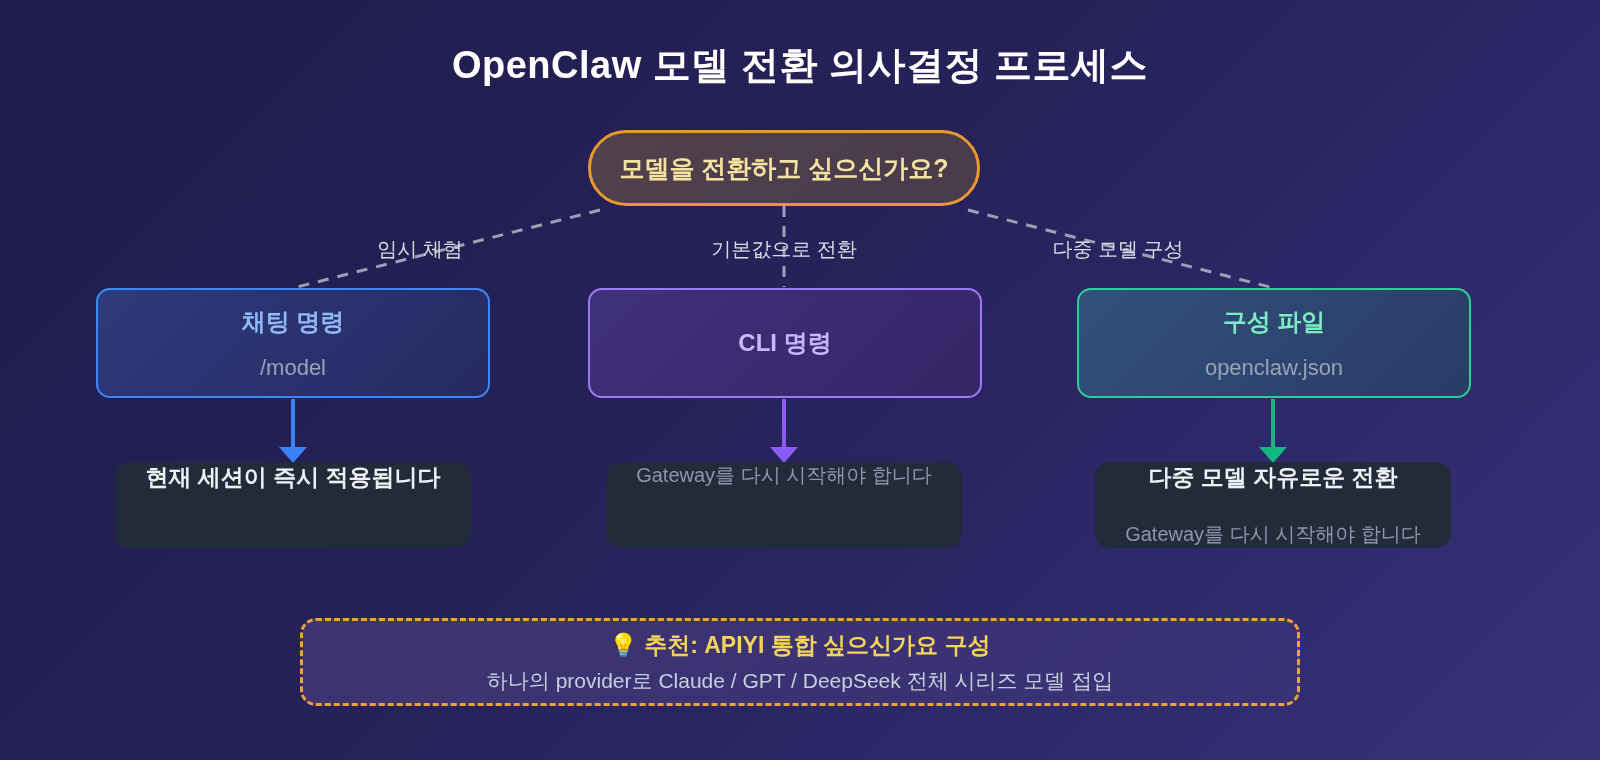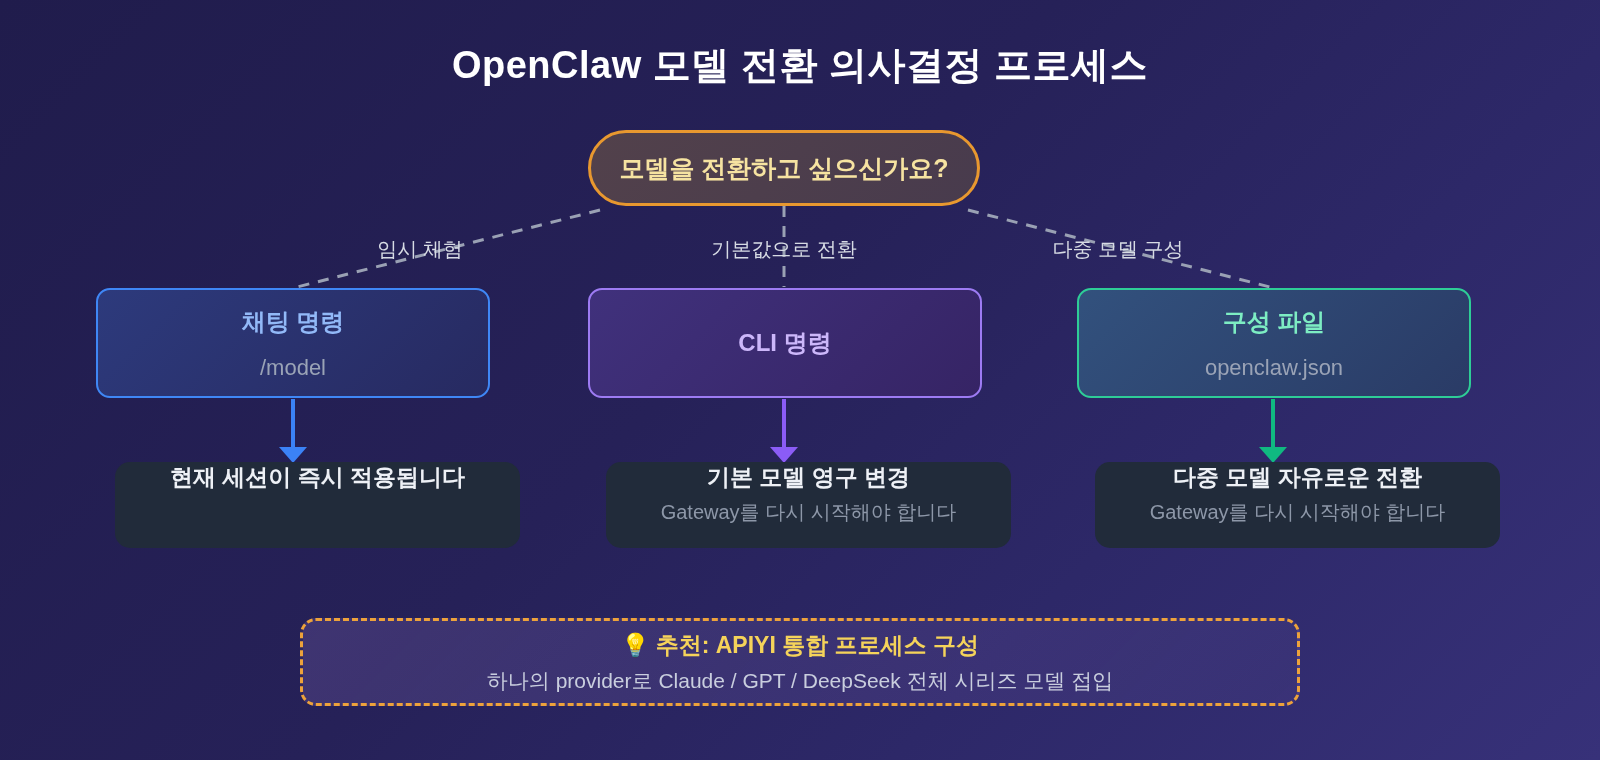--- a/index.html
+++ b/index.html
@@ -50,23 +50,23 @@
   .option-box .ob-sub{font-size:22px;color:#9aa3b6;text-align:center;}
   .option-chat{left:96px;border-color:#3f87f6;background:linear-gradient(135deg,#2d3a7c,#272a61);}
   .option-chat .ob-title{color:#92b9f8;}
   .option-cli{left:588px;border-color:#9d7bf3;background:linear-gradient(135deg,#40317c,#362465);}
   .option-cli .ob-title{color:#ccb7fa;}
   .option-config{left:1077px;border-color:#2ecd97;background:linear-gradient(135deg,#32517d,#2a3b66);}
   .option-config .ob-title{color:#7dedc3;}
 
   
   .result-box{
-    position:absolute;top:462px;width:405px;height:86px;
+    position:absolute;top:462px;width:356px;height:86px;
     box-sizing:border-box;border-radius:15px;background:#212b3a;
-    display:flex;flex-direction:column;align-items:center;justify-content:flex-start;gap:6px;
+    display:flex;flex-direction:column;align-items:center;justify-content:space-between;gap:6px;
   }
   .result-box .rb-title{font-size:23px;font-weight:700;color:#eef1f6;white-space:nowrap;}
   .result-box .rb-sub{font-size:20px;color:#8d97a8;white-space:nowrap;}
   .result-1{left:115px;}
   .result-2{left:606px;}
   .result-3{left:1095px;}
 
   
   .recommend-box{
     position:absolute;left:300px;top:618px;width:1000px;height:88px;
@@ -116,28 +116,27 @@
   </div>
   <div class="option-box option-config">
     <div class="ob-title">구성 파일</div>
     <div class="ob-sub">openclaw.json</div>
   </div>
 
   <div class="result-box result-1">
     <div class="rb-title">현재 세션이 즉시 적용됩니다</div>
   </div>
   <div class="result-box result-2">
-    <div class="rb-title">기본 모델 영구 변경</div>
     <div class="rb-sub">Gateway를 다시 시작해야 합니다</div>
   </div>
   <div class="result-box result-3">
     <div class="rb-title">다중 모델 자유로운 전환</div>
     <div class="rb-sub">Gateway를 다시 시작해야 합니다</div>
   </div>
 
   <div class="recommend-box">
     <div class="rc-title">
-      <span class="bulb">💡</span><span>추천: APIYI 통합 프로세스 구성</span>
+      <span class="bulb">💡</span><span>추천: APIYI 통합 싶으신가요 구성</span>
     </div>
     <div class="rc-sub">하나의 provider로 Claude / GPT / DeepSeek 전체 시리즈 모델 접입</div>
   </div>
 
 </div>
 
 </body></html>

